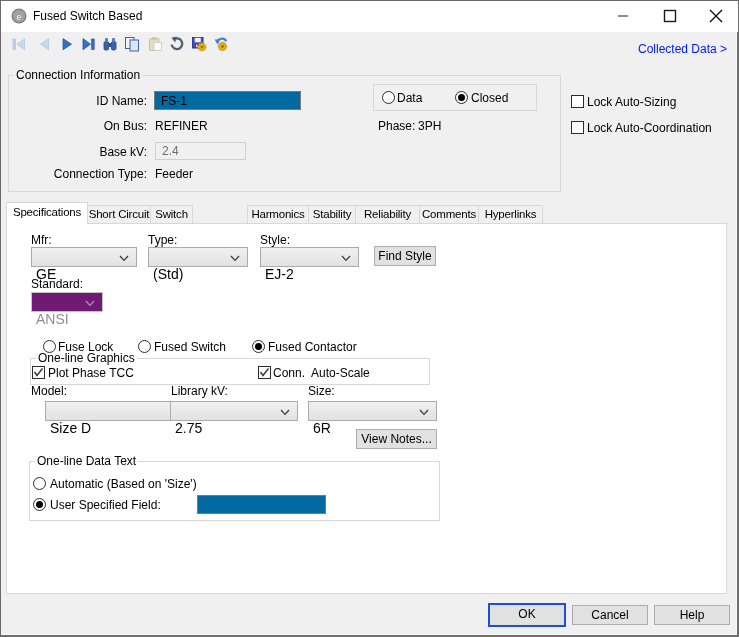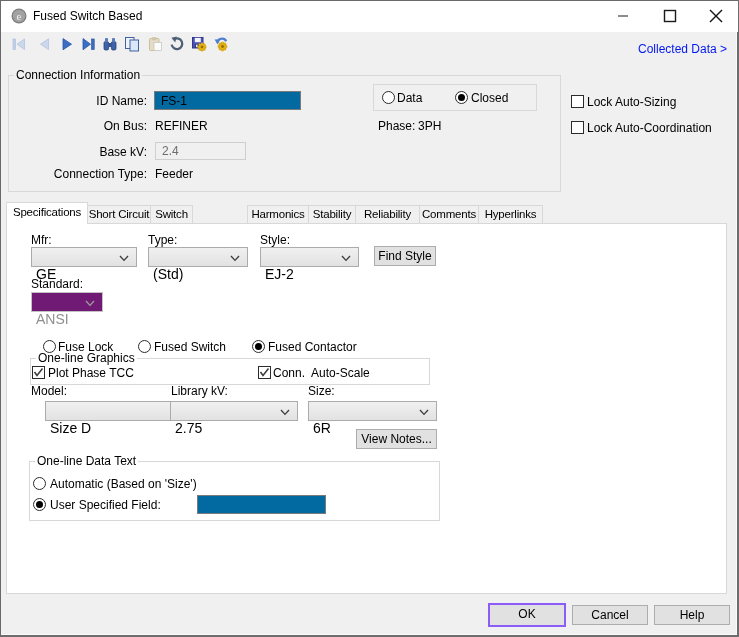--- a/index.html
+++ b/index.html
@@ -209,15 +209,15 @@
 
 <div class="grp pz" style="left:29px;top:461px;width:411px;height:60px;">
  <span class="lbl" style="background:#fff;">One-line Data Text</span>
 </div>
 <div class="rd pz" style="left:33px;top:477px;"></div>
 <div class="lab pz" style="left:50px;top:477px;">Automatic (Based on 'Size')</div>
 <div class="rd sel pz" style="left:33px;top:498px;"></div>
 <div class="lab pz" style="left:50px;top:498px;">User Specified Field:</div>
 <div class="txt pz" style="left:197px;top:495px;width:129px;height:19px;"></div>
 
-<div class="btn" style="left:488px;top:603px;width:78px;height:24px;border:2px solid #8b5cf6;line-height:19px;">OK</div>
+<div class="btn" style="left:488px;top:603px;width:78px;height:24px;border:2px solid #1d4ed8;line-height:19px;">OK</div>
 <div class="btn" style="left:572px;top:605px;width:76px;height:20px;line-height:18px;">Cancel</div>
 <div class="btn" style="left:654px;top:605px;width:76px;height:20px;line-height:18px;">Help</div>
 
 </body></html>

